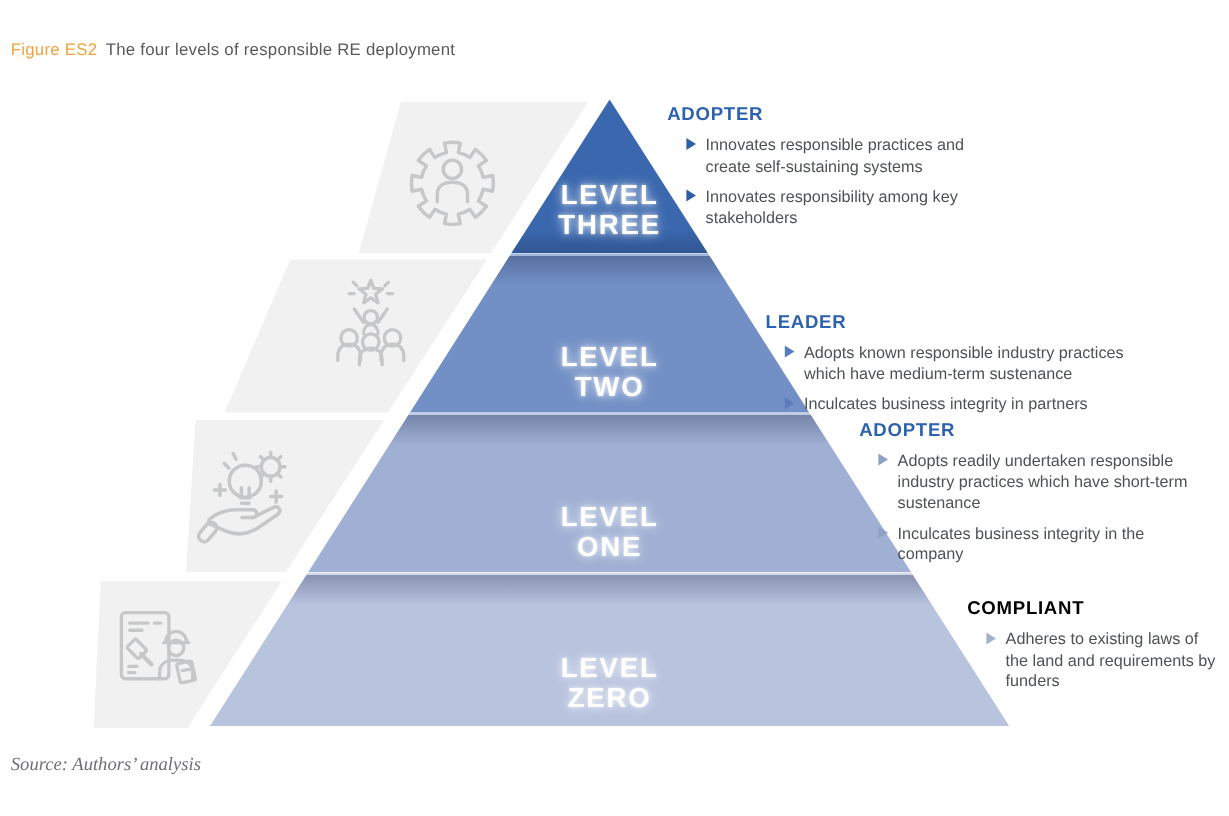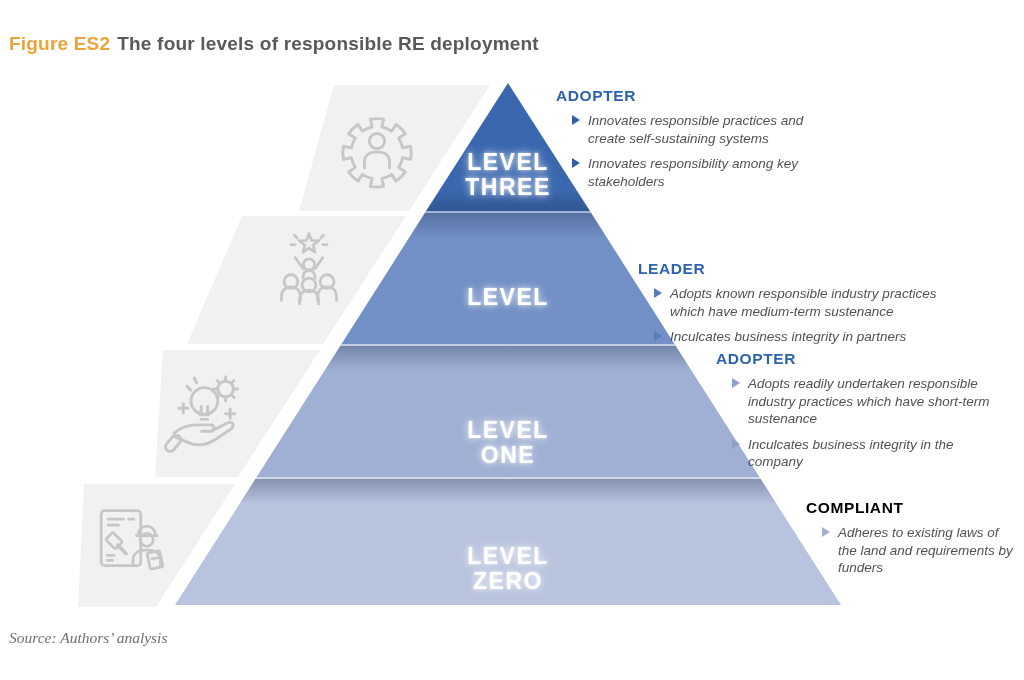--- a/index.html
+++ b/index.html
@@ -1,20 +1,20 @@
 <!DOCTYPE html>
 <html><head>
 <meta charset="utf-8">
 <style>
   html,body{margin:0;padding:0;background:#fff;}
   .page{position:relative;width:1024px;height:680px;background:#ffffff;overflow:hidden;
         font-family:"Liberation Sans",sans-serif;}
 
   
-  .fig-title{position:absolute;left:9px;top:33px;font-size:19px;font-weight:bold;letter-spacing:.2px;}
+  .fig-title{position:absolute;left:9px;top:33px;font-size:14px;font-weight:normal;letter-spacing:.2px;}
   .fig-num{margin-right:7px;}
   .fig-text{color:#58595B;}
 
   
   .gp{position:absolute;background:#F1F1F2;}
   .gp1{left:299px;top:85px;width:191px;height:126px;clip-path:polygon(35px 0,191px 0,110px 126px,0 126px);}
   .gp2{left:187px;top:216px;width:219px;height:128px;clip-path:polygon(55px 0,219px 0,136px 128px,0 128px);}
   .gp3{left:155px;top:350px;width:165px;height:127px;clip-path:polygon(8px 0,165px 0,83px 127px,0 127px);}
   .gp4{left:78px;top:484px;width:157px;height:123px;clip-path:polygon(6px 0,157px 0,78px 123px,0 123px);}
 
@@ -41,21 +41,21 @@
   .lvl-label span{display:block;}
   .ll3{top:67px;} .ll2{top:202px;} .ll1{top:335px;} .ll0{top:461px;}
 
   
   .anno{position:absolute;}
   .anno1{left:556px;top:87px;width:270px;}
   .anno2{left:638px;top:224px;width:318px;}
   .anno3{left:716px;top:350px;width:280px;}
   .anno4{left:806px;top:499px;width:214px;}
   .anno-heading{font-size:15.5px;font-weight:bold;letter-spacing:.6px;margin:0 0 7px 0;}
-  .bullet{display:flex;gap:8px;margin:0 0 8px 16px;font-style:italic;}
+  .bullet{display:flex;gap:8px;margin:0 0 8px 16px;}
   .tri{flex:none;width:0;height:0;margin-top:3px;
        border-left:8px solid #2D62AE;border-top:5px solid transparent;border-bottom:5px solid transparent;}
   .btxt{font-size:13.5px;line-height:17.5px;color:#4F5254;}
 
   
   .source{position:absolute;left:9px;top:629px;font-family:"Liberation Serif",serif;
           font-style:italic;font-size:15.5px;color:#6E6F72;}
 </style>
 </head>
 <body>
@@ -127,20 +127,21 @@
     <div class="level l2" style="--lvl: #7290C6;"></div>
     <div class="level l1" style="--lvl: #9FB0D4;"></div>
     <div class="level l0" style="--lvl: #B8C3DE;"></div>
 
     <div class="lvl-label ll3">
       <span>LEVEL</span>
         <span>THREE</span>
     </div>
     <div class="lvl-label ll2">
       <span>LEVEL</span>
+        <span>TWO</span>
     </div>
     <div class="lvl-label ll1">
       <span>LEVEL</span>
         <span>ONE</span>
     </div>
     <div class="lvl-label ll0">
       <span>LEVEL</span>
         <span>ZERO</span>
     </div>
   </div>

